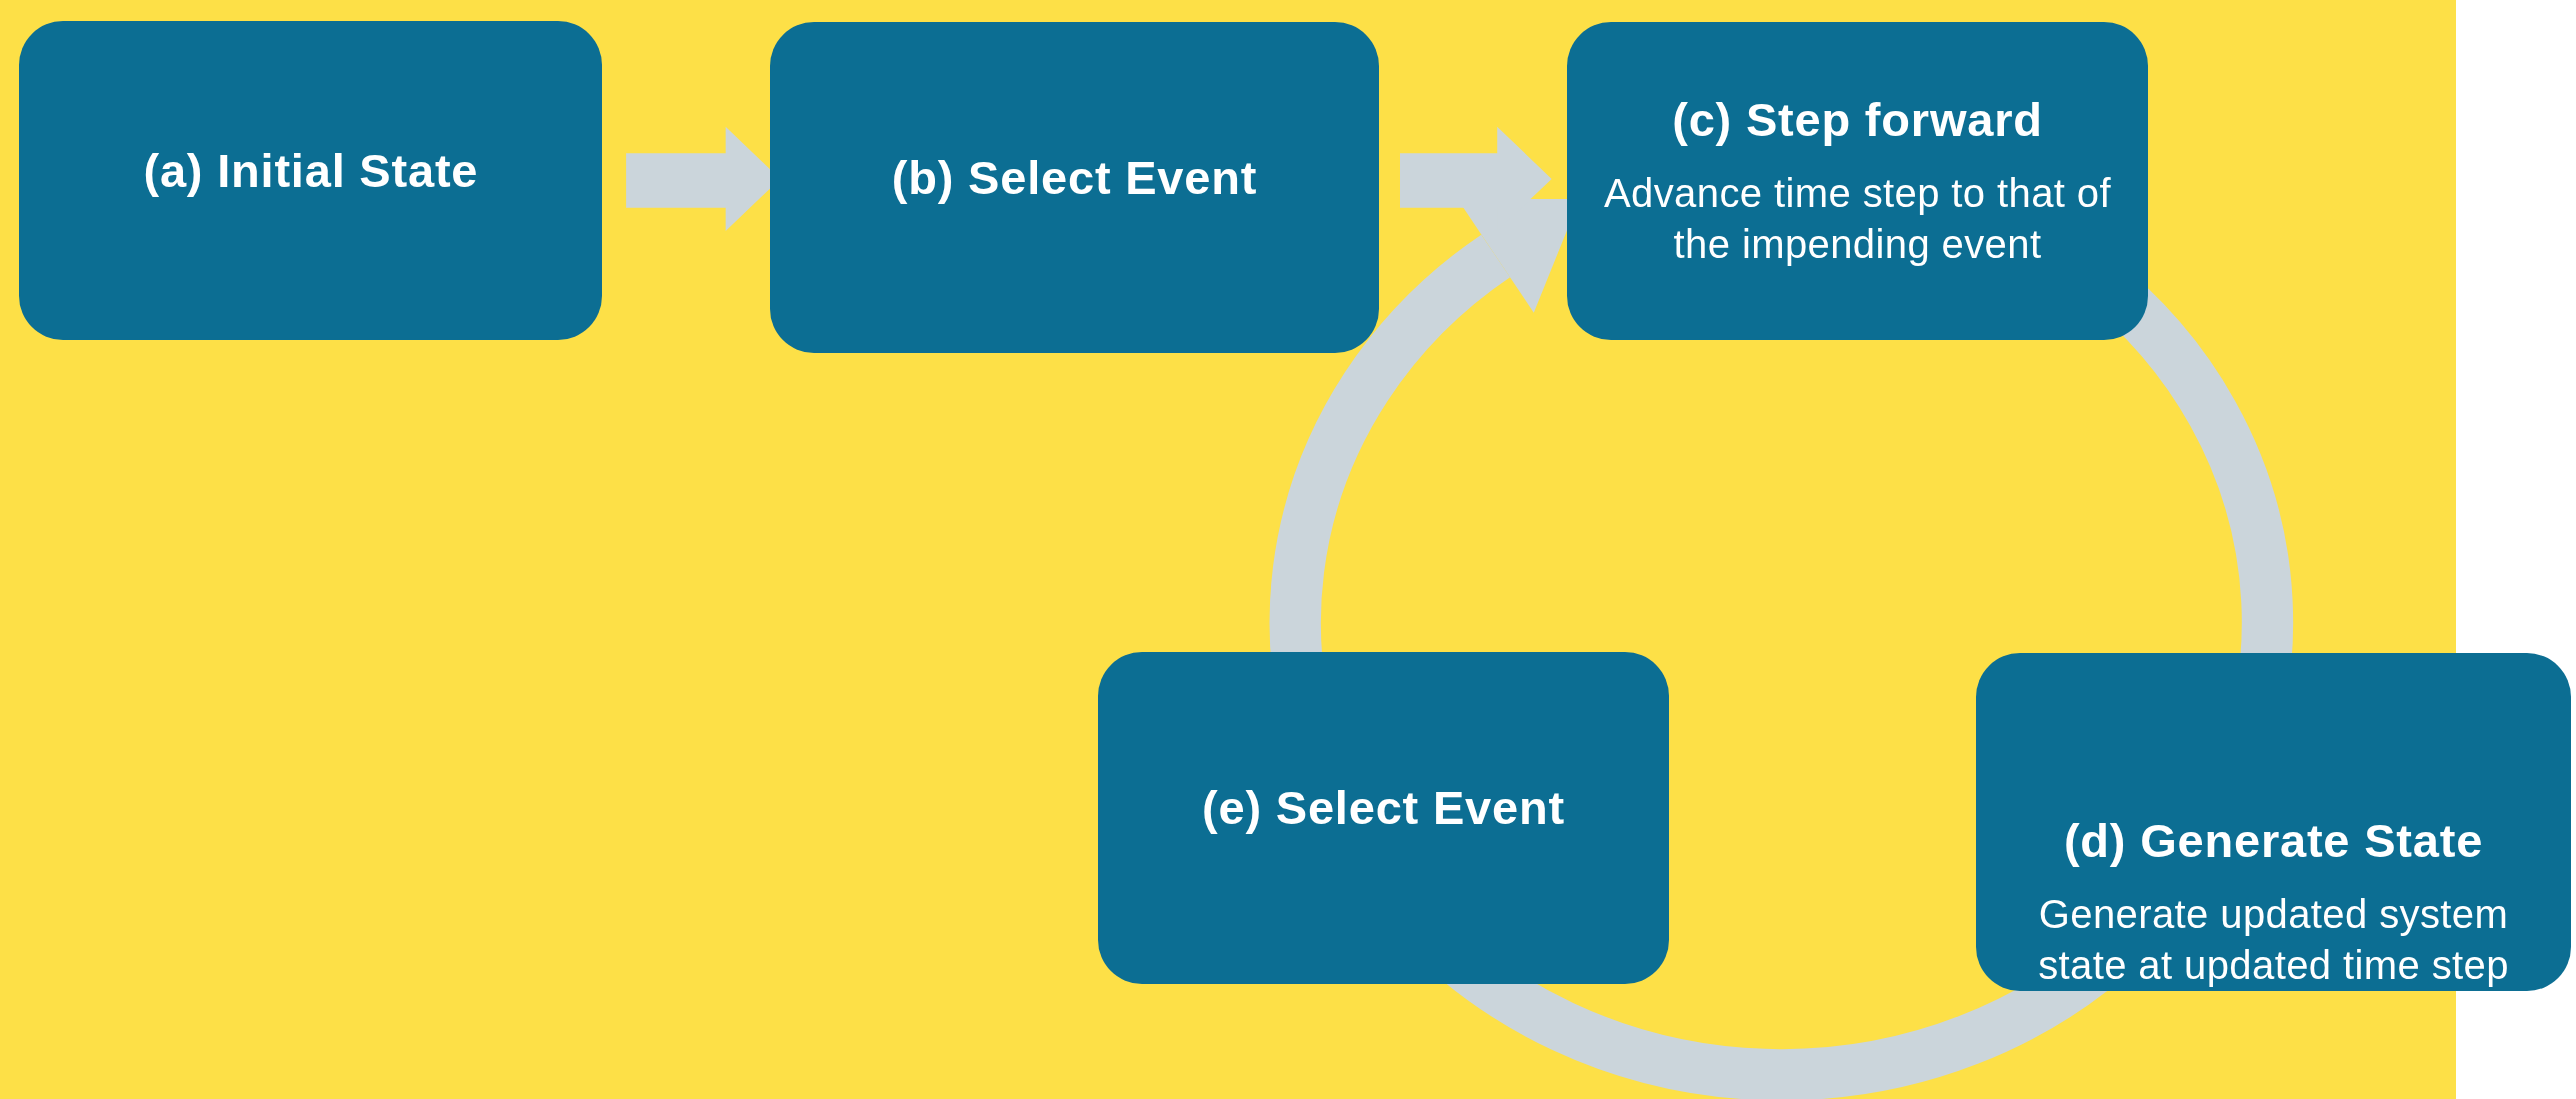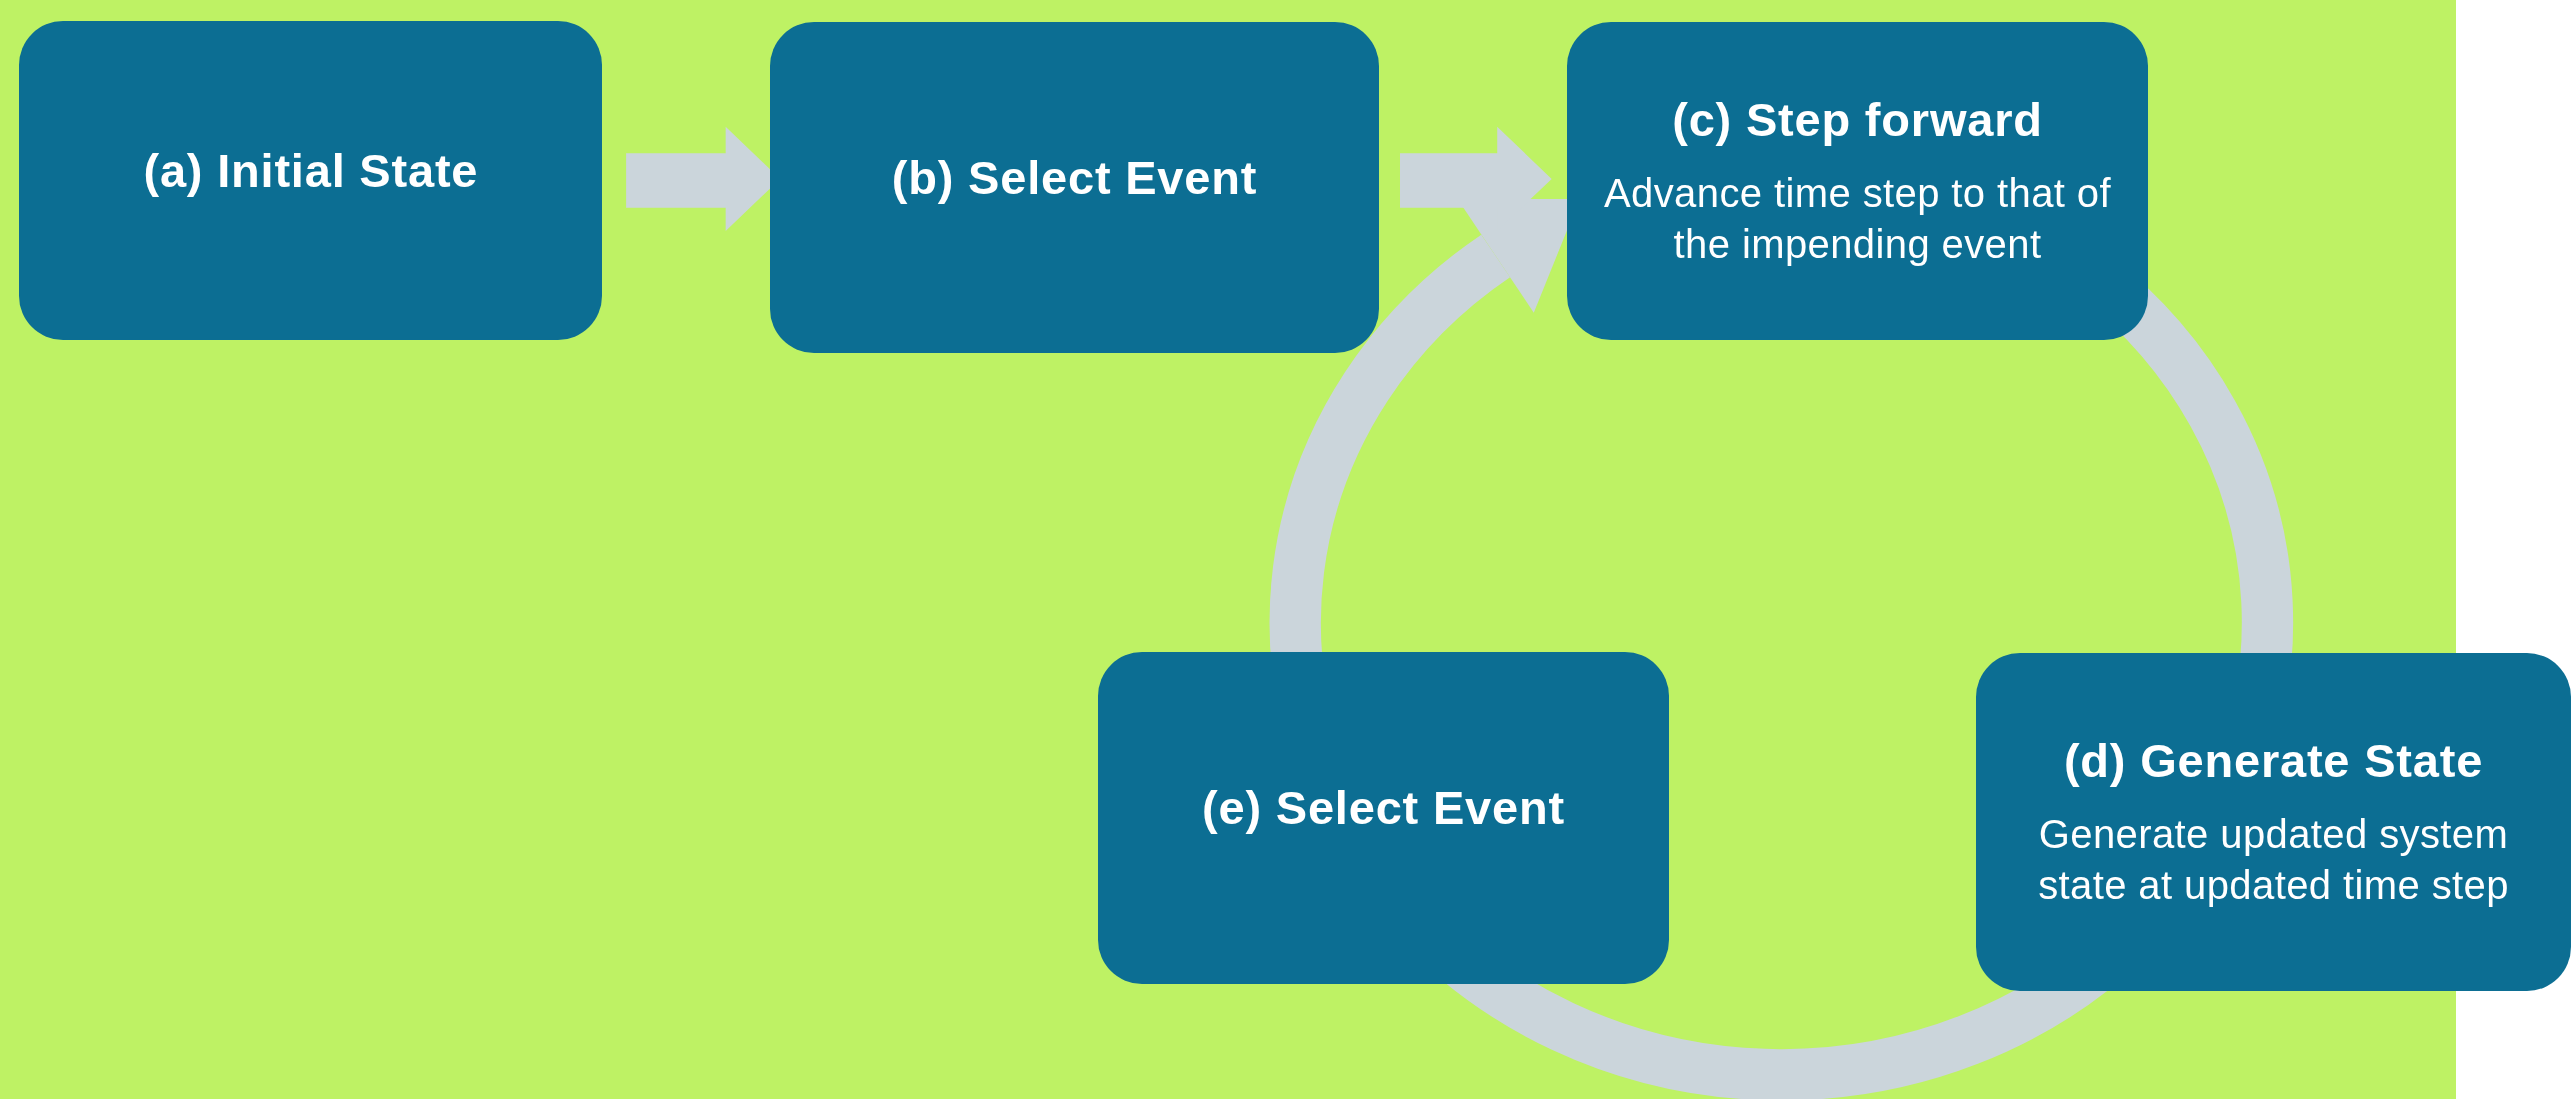--- a/index.html
+++ b/index.html
@@ -8,21 +8,21 @@
     background: #ffffff;
     width: 2576px;
     height: 1099px;
     overflow: hidden;
     font-family: "Liberation Sans", sans-serif;
   }
   .canvas {
     position: relative;
     width: 2456px;
     height: 1099px;
-    background: #bef264;
+    background: #fde047;
   }
   .arrow-layer {
     position: absolute;
     left: 0; top: 0;
     width: 2576px;
     height: 1099px;
     z-index: 0;
   }
   .node {
     position: absolute;
@@ -46,21 +46,21 @@
     white-space: nowrap;
   }
   .node .body {
     font-size: 40px;
     line-height: 51px;
     letter-spacing: 0.4px;
   }
   .node-a { left: 19.4px;   top: 21px;  width: 583px; height: 319px; padding: 0 31px; }
   .node-b { left: 770px;  top: 22px;  width: 609px; height: 331px; padding: 0 12px; }
   .node-c { left: 1567px; top: 22px;  width: 581px; height: 318px; padding: 0 33px; align-items: center; }
-  .node-d { left: 1976px; top: 653px; width: 595px; height: 338px; padding: 0 29.6px; }
+  .node-d { left: 1976px; top: 653px; width: 595px; height: 338px; padding: 0 29.6px; justify-content: flex-end; }
   .node-e { left: 1098px; top: 652px; width: 571px; height: 332px; padding: 0 26px; }
 </style>
 </head>
 <body style="background: rgb(255, 255, 255);">
 
 <div class="canvas">
 
   <svg class="arrow-layer" viewBox="0 0 3312 1413" xmlns="http://www.w3.org/2000/svg">
 
     <path d="M 2692 354 A 625 582 0 1 1 1923 329" fill="none" stroke-width="66" stroke="#cbd5db"></path>

